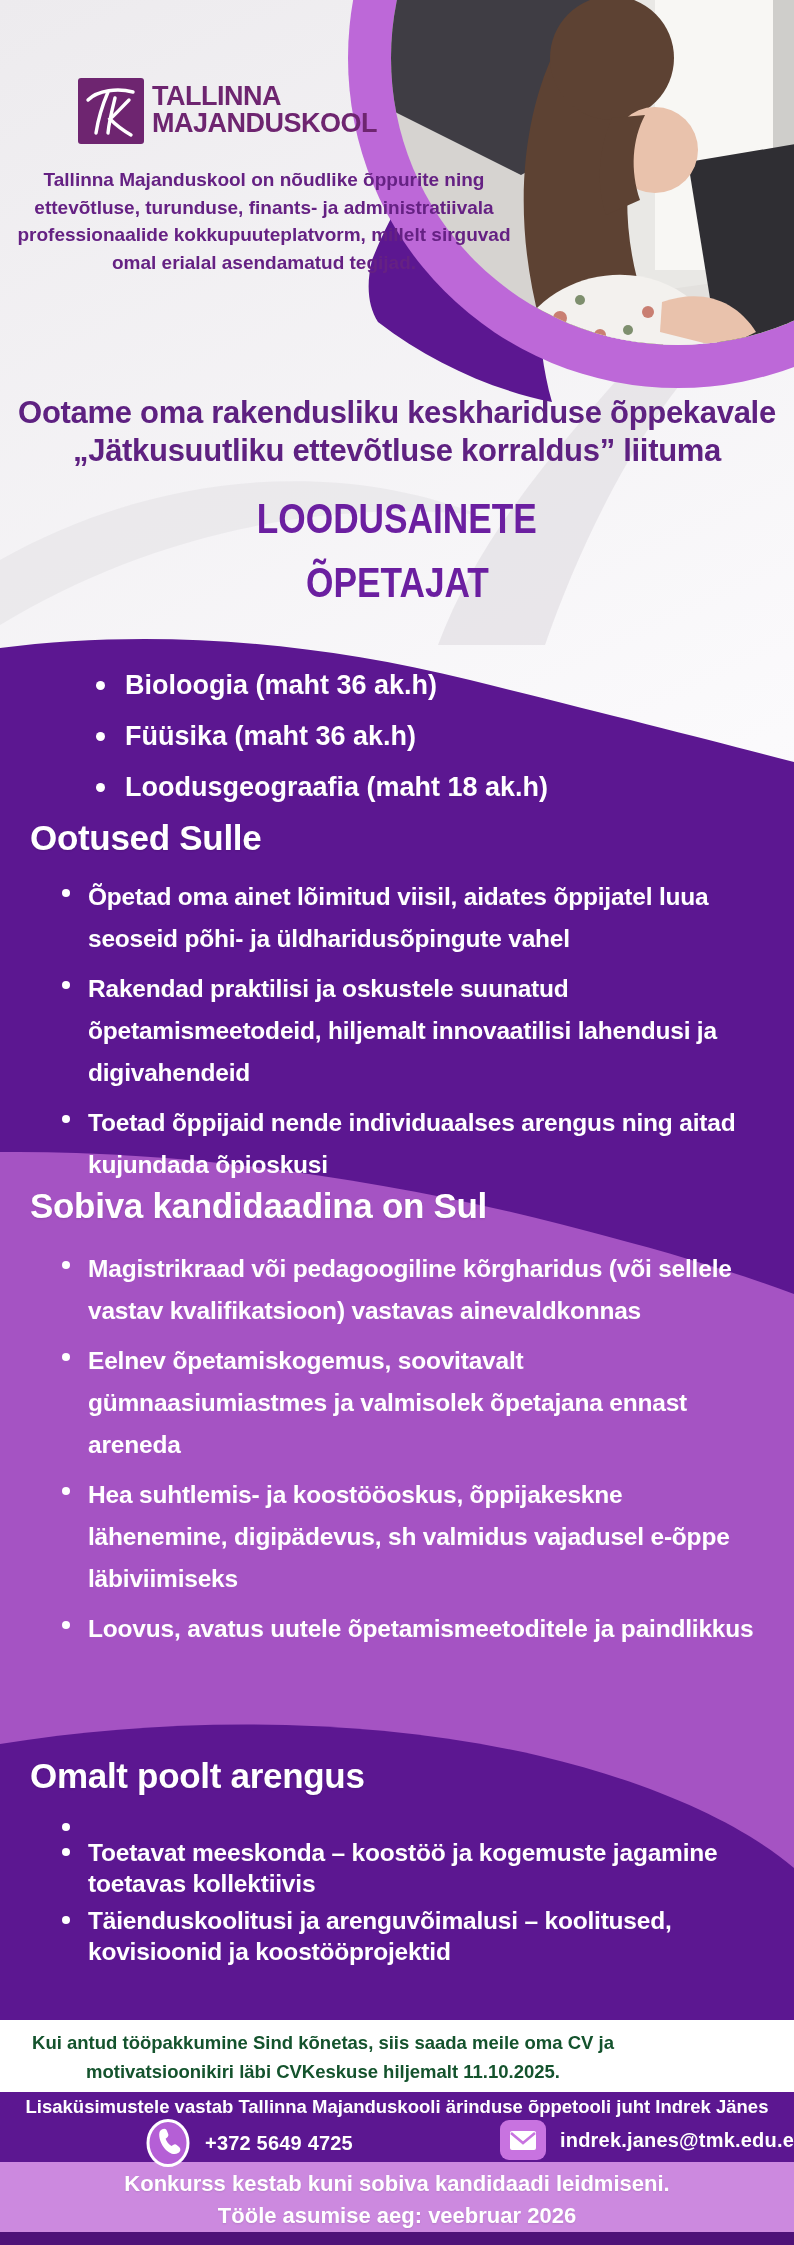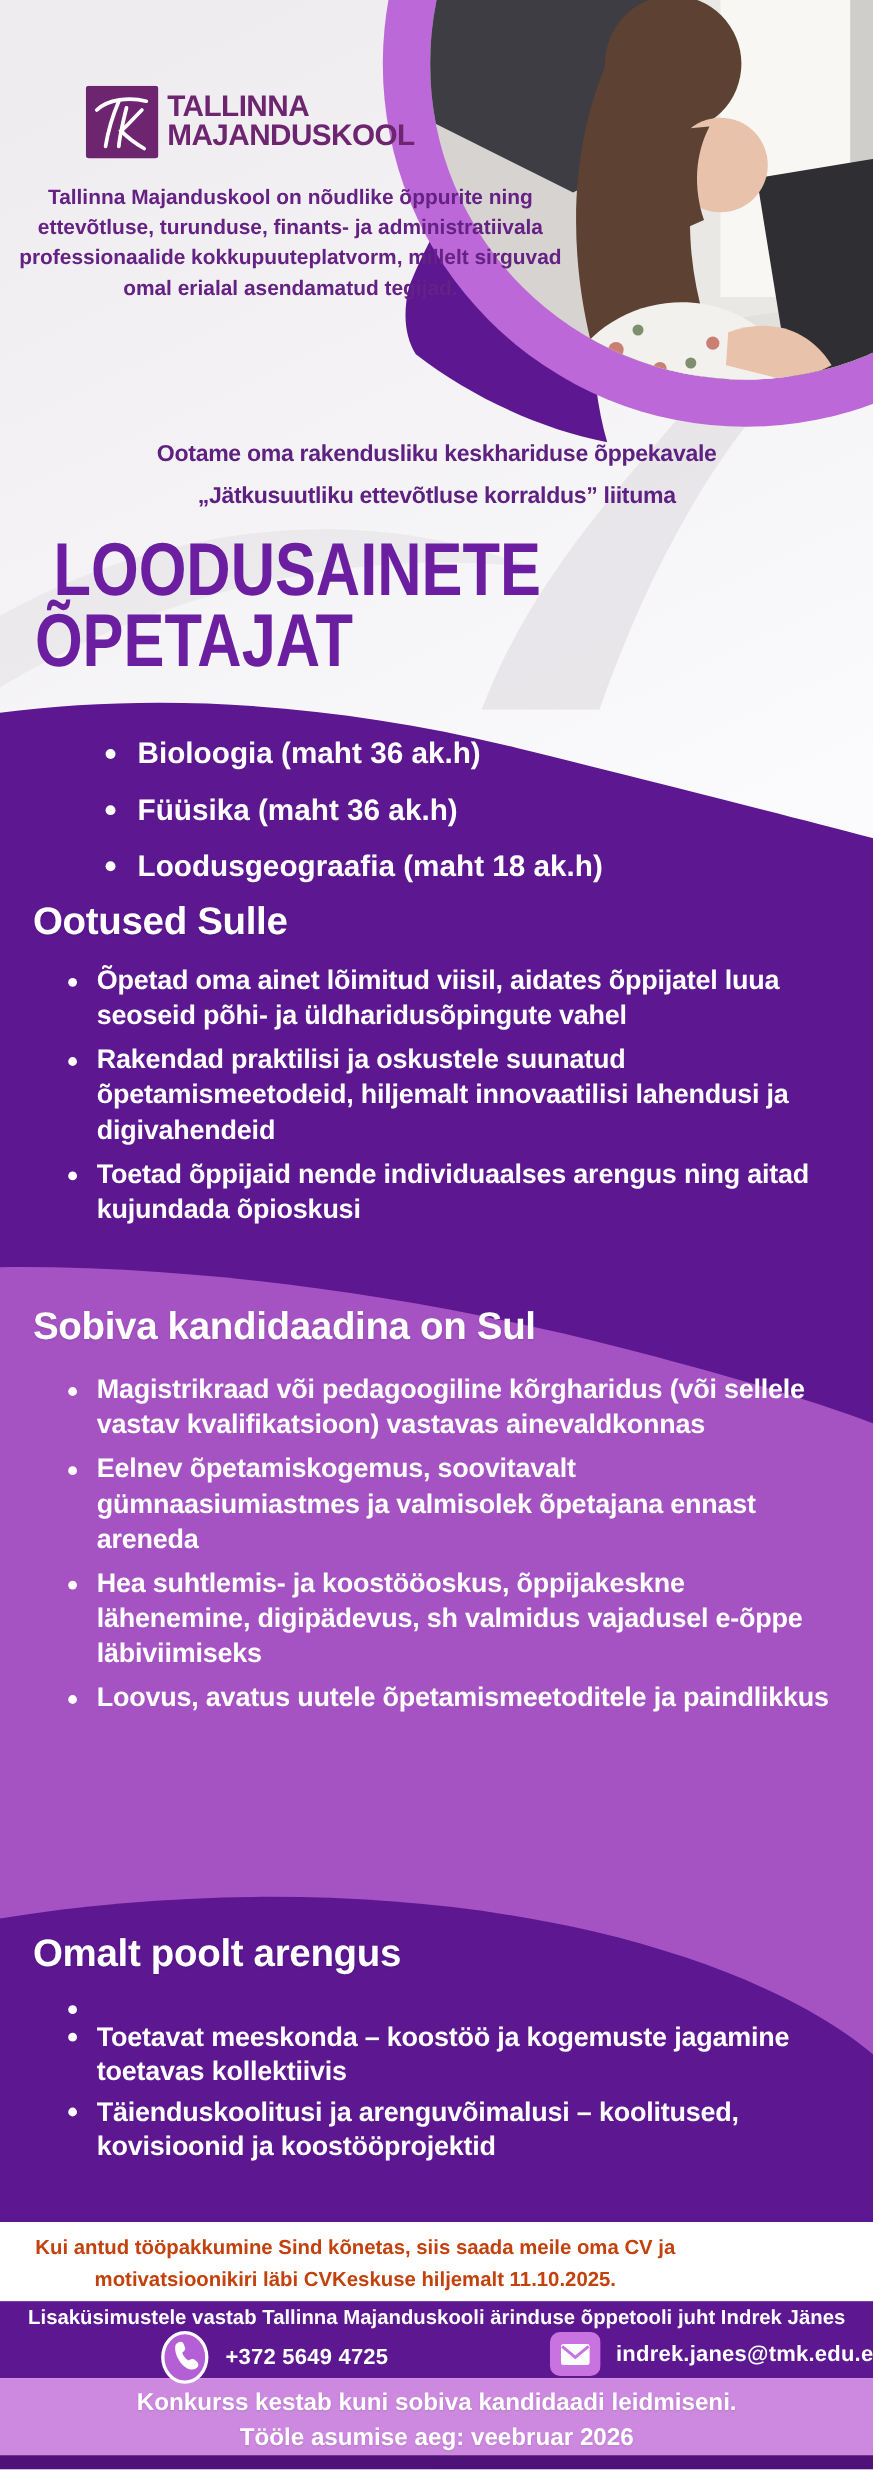--- a/index.html
+++ b/index.html
@@ -14,52 +14,52 @@
 
   
   .logo-mark{left:78px;top:78px;}
   .brand-text{left:152px;top:83px;color:#6E2570;font-weight:bold;
     font-size:27px;line-height:27px;letter-spacing:-0.5px;}
   .intro{left:8px;top:166px;width:512px;text-align:center;
     color:#652183;font-weight:bold;font-size:19px;line-height:27.5px;}
 
   
   .invite{left:0;top:394px;width:794px;text-align:center;color:#5E2181;
-    font-weight:bold;font-size:21px;line-height:38px;letter-spacing:-0.3px;}
-  .big-title{left:0;top:486px;width:794px;color:#6B1FA0;
-    font-weight:bold;font-size:68px;line-height:64px;letter-spacing:0px;}
+    font-weight:bold;font-size:31px;line-height:38px;letter-spacing:-0.3px;}
+  .big-title{left:0;top:486px;width:794px;text-align:center;color:#6B1FA0;
+    font-weight:bold;font-size:43px;line-height:64px;letter-spacing:0px;}
   .big-title .tline{display:inline-block;transform:scaleX(.82);transform-origin:center;
     white-space:nowrap;}
 
   
   .subjects{left:96px;top:660px;color:#ffffff;font-weight:bold;font-size:27px;}
   .subjects .srow{display:flex;align-items:center;height:51px;}
   .sdot{width:9px;height:9px;border-radius:50%;background:#fff;margin-right:20px;flex:0 0 auto;}
 
   
   .sec-heading{color:#fff;font-weight:bold;font-size:35px;letter-spacing:-0.3px;
     text-shadow:0 1px 2px rgba(0,0,0,.12);}
   .h1{left:30px;top:818px;}
   .h2{left:30px;top:1186px;}
   .h3{left:30px;top:1756px;}
   .items{color:#fff;font-weight:bold;font-size:24.5px;letter-spacing:-0.2px;}
   .items .irow{display:flex;margin-bottom:8px;}
   .idot{width:8px;height:8px;border-radius:50%;background:#fff;margin:13px 18px 0 0;flex:0 0 auto;}
-  .items .itext{line-height:32px;}
+  .items .itext{line-height:42px;}
   .i1{left:62px;top:876px;width:700px;}
   .i1 .itext{width:672px;}
   .i2{left:62px;top:1248px;width:700px;}
   .i2 .itext{width:672px;}
   .i3{left:62px;top:1812px;width:700px;}
   .i3 .itext{width:630px;line-height:31px;}
   .i3 .idot{margin-top:11px;}
   .i3 .irow{margin-bottom:6px;}
 
   
-  .apply{left:0;top:2028px;width:646px;text-align:center;color:#c2410c;
+  .apply{left:0;top:2028px;width:646px;text-align:center;color:#14532d;
     font-weight:bold;font-size:18.5px;line-height:29px;}
   .contact-lead{left:0;top:2096px;width:794px;text-align:center;color:#fff;
     font-weight:bold;font-size:18.5px;}
   .contact-row{left:0;top:2118px;width:794px;height:44px;color:#fff;font-weight:bold;}
   .phone-group{position:absolute;left:145px;top:0;display:flex;align-items:center;}
   .email-group{position:absolute;left:500px;top:2px;display:flex;align-items:center;}
   .contact-row .ctext{font-size:20px;margin-left:14px;letter-spacing:0.2px;}
   .closing{left:0;top:2168px;width:794px;text-align:center;color:#fff;
     font-weight:bold;font-size:22px;line-height:32px;text-shadow:0 1px 2px rgba(0,0,0,.1);}
 </style>

